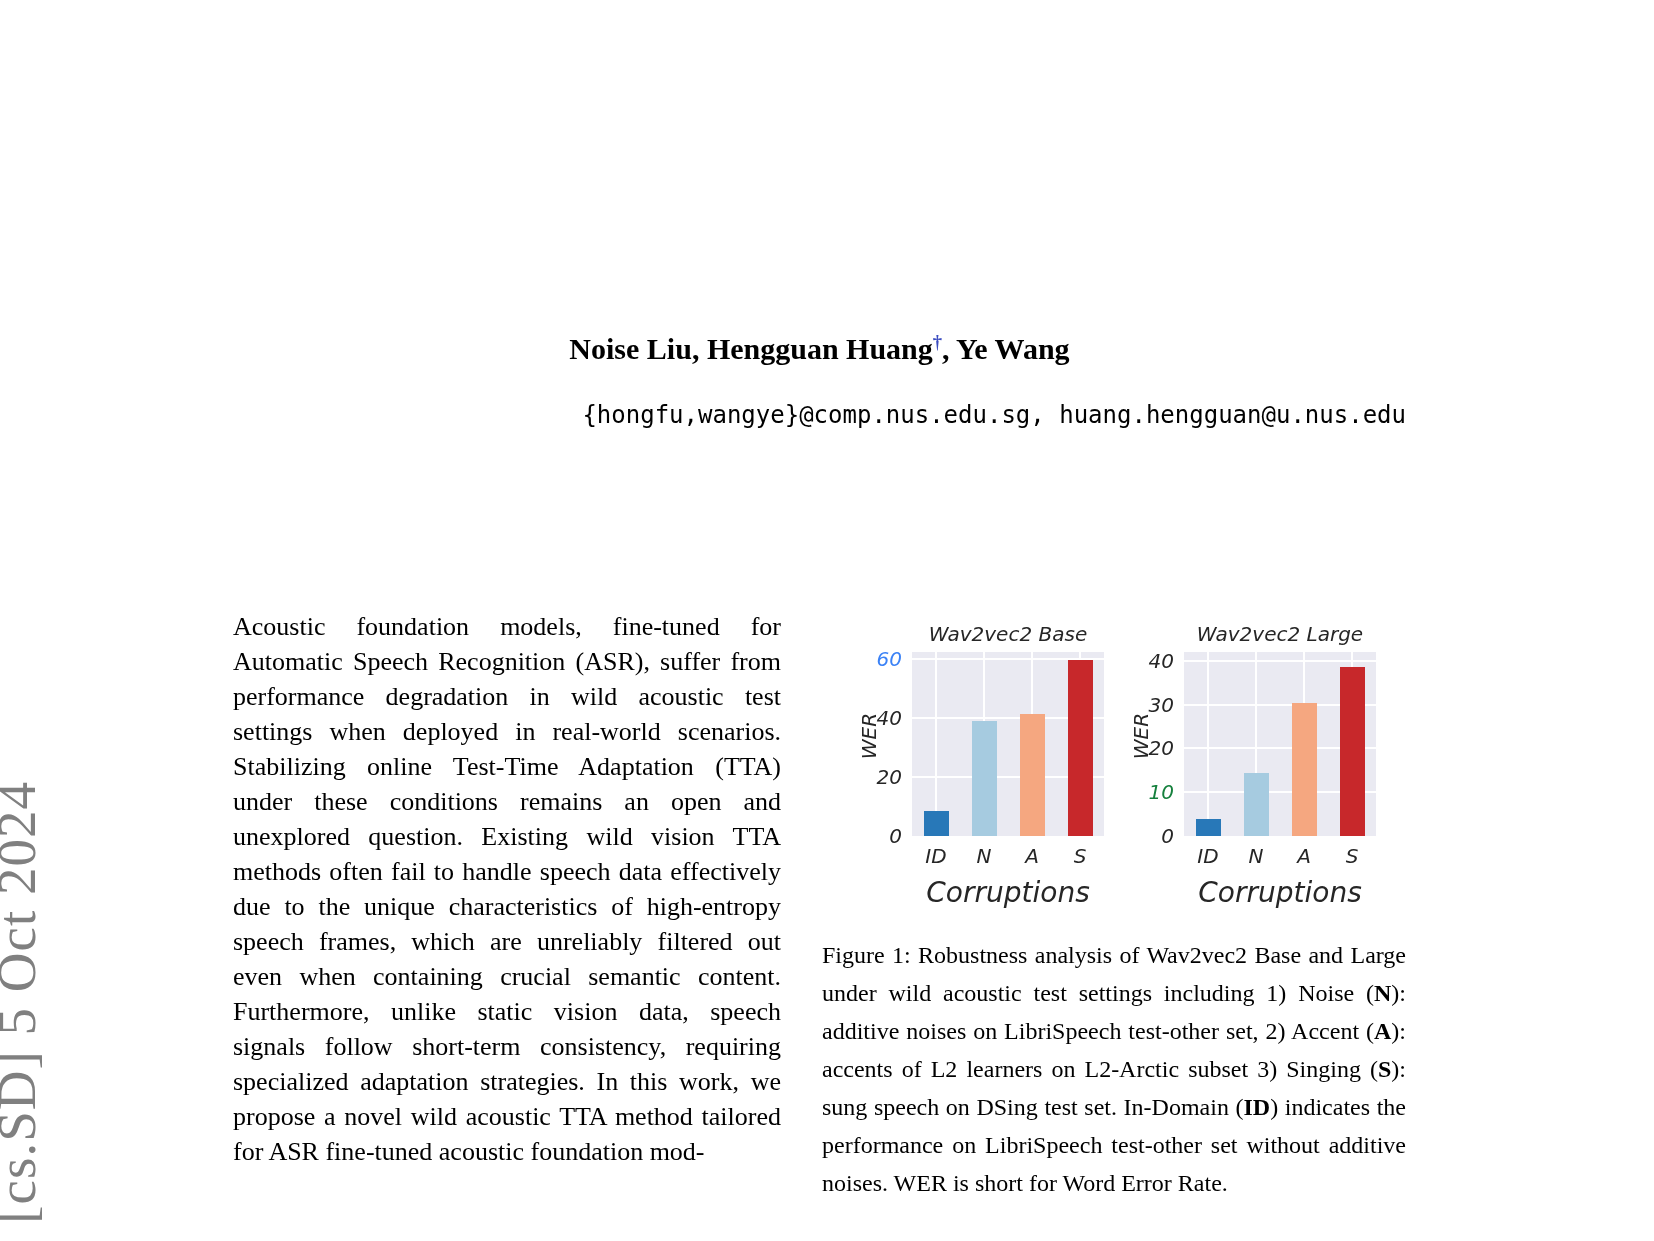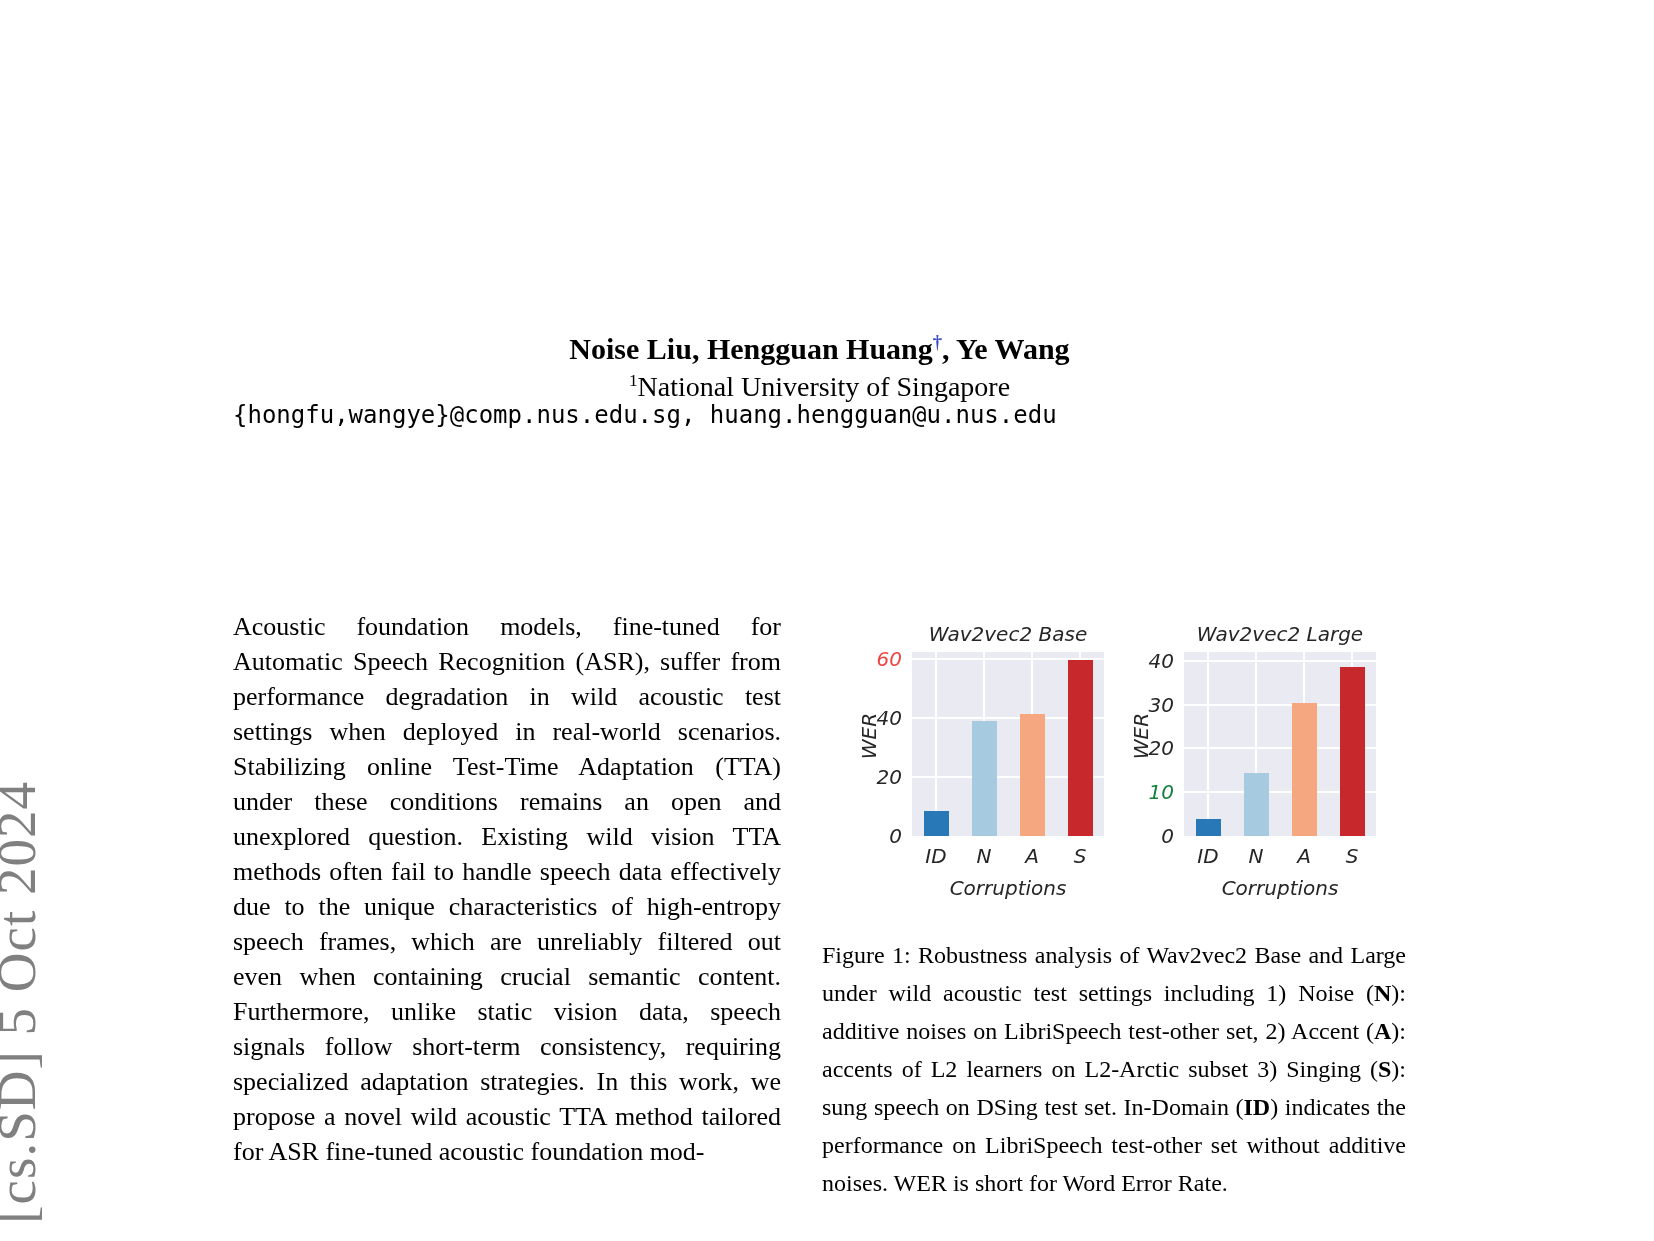--- a/index.html
+++ b/index.html
@@ -25,21 +25,21 @@
     text-align:center; font-size:30px; font-weight:bold; line-height:36px;
   }
   .authors-line sup { font-size:0.62em; }
   .affiliation-line {
     position:absolute; left:233px; top:364px; width:1173px;
     text-align:center; font-size:28px; line-height:34px;
   }
   .affiliation-line sup { font-size:0.62em; }
   .email-line {
     position:absolute; left:233px; top:400px; width:1173px;
-    text-align:left; font-family:"DejaVu Sans Mono", monospace;
+    text-align:right; font-family:"DejaVu Sans Mono", monospace;
     font-size:24px; line-height:30px;
   }
   
   .left-col { position:absolute; left:233px; top:585px; width:548px; }
   .abstract-heading { text-align:center; font-size:30px; font-weight:bold; line-height:38px; }
   .abstract-text {
     margin-top:24px; font-size:26px; line-height:35px;
     text-align:justify; text-justify:inter-word;
   }
   
@@ -50,37 +50,36 @@
                  text-align:center; font-size:20px; }
   .plot { position:absolute; left:80px; top:64px; width:192px; height:184px; }
   .gridline-h { position:absolute; left:0; width:100%; height:2px; background:#ffffff; }
   .gridline-v { position:absolute; top:0; height:100%; width:2px; background:#ffffff; }
   .bar { position:absolute; bottom:0; width:25px; }
   .ytick { position:absolute; width:62px; text-align:right; font-size:20px; line-height:22px; }
   .xtick { position:absolute; top:256px; width:48px; text-align:center; font-size:20px; }
   .ylab  { position:absolute; left:14px; top:136px; font-size:20px;
            transform:rotate(-90deg); transform-origin:center; }
   .xlab  { position:absolute; left:80px; width:192px; top:288px;
-           text-align:center; font-size:20px; }
+           text-align:center; font-size:28px; }
   .figure-caption {
     position:absolute; left:822px; top:936px; width:584px;
     font-size:24px; line-height:38px; text-align:justify; text-justify:inter-word;
   }
 </style>
 </head>
 <body>
 
 <div id="page">
 
   <div class="arxiv-strip" style="color: rgb(128, 128, 128);">2 [cs.SD] 5 Oct 2024</div>
 
 
   <div class="authors-line"><span>Noise Liu, Hengguan Huang</span><sup style="color: rgb(59, 76, 192);">†</sup><span>, Ye Wang</span></div>
 
-  <div class="affiliation-line"><sup>1</sup><span>National University of Singapore</span></div>
 
   <div class="email-line">{hongfu,wangye}@comp.nus.edu.sg, huang.hengguan@u.nus.edu</div>
 
   <div class="left-col">
     <div class="abstract-text">Acoustic foundation models, fine-tuned for Automatic Speech Recognition (ASR), suffer from performance degradation in wild acoustic test settings when deployed in real-world scenarios. Stabilizing online Test-Time Adaptation (TTA) under these conditions remains an open and unexplored question. Existing wild vision TTA methods often fail to handle speech data effectively due to the unique characteristics of high-entropy speech frames, which are unreliably filtered out even when containing crucial semantic content. Furthermore, unlike static vision data, speech signals follow short-term consistency, requiring specialized adaptation strategies. In this work, we propose a novel wild acoustic TTA method tailored for ASR fine-tuned acoustic foundation mod-</div>
   </div>
 
   <div class="figure-area">
     <div class="chart" style="left:10px">
         <div class="chart-title">Wav2vec2 Base</div>
@@ -93,21 +92,21 @@
           <div class="gridline-h" style="top: 65.24px; background: rgb(255, 255, 255);"></div>
           <div class="gridline-h" style="top: 6.36px; background: rgb(255, 255, 255);"></div>
           <div class="bar" style="left: 11.5px; height: 25.024px; background: rgb(40, 120, 184);"></div>
           <div class="bar" style="left: 59.5px; height: 115.405px; background: rgb(166, 203, 224);"></div>
           <div class="bar" style="left: 107.5px; height: 122.176px; background: rgb(245, 167, 128);"></div>
           <div class="bar" style="left: 155.5px; height: 176.051px; background: rgb(199, 40, 43);"></div>
         </div>
         <div class="ytick" style="left: 8px; top: 237px; color: rgb(38, 38, 38);">0</div>
         <div class="ytick" style="left: 8px; top: 178.12px; color: rgb(38, 38, 38);">20</div>
         <div class="ytick" style="left: 8px; top: 119.24px; color: rgb(38, 38, 38);">40</div>
-        <div class="ytick" style="left: 8px; top: 60.36px; color: #ef4444;">60</div>
+        <div class="ytick" style="left: 8px; top: 60.36px; color: #3b82f6;">60</div>
         <div class="xtick" style="left: 80px; color: rgb(38, 38, 38);">ID</div>
         <div class="xtick" style="left: 128px; color: rgb(38, 38, 38);">N</div>
         <div class="xtick" style="left: 176px; color: rgb(38, 38, 38);">A</div>
         <div class="xtick" style="left: 224px; color: rgb(38, 38, 38);">S</div>
         <div class="ylab" style="color: rgb(38, 38, 38);">WER</div>
         <div class="xlab" style="color: rgb(38, 38, 38);">Corruptions</div>
       </div>
     <div class="chart" style="left:282px">
         <div class="chart-title">Wav2vec2 Large</div>
         <div class="plot" style="background: rgb(234, 234, 242);">

